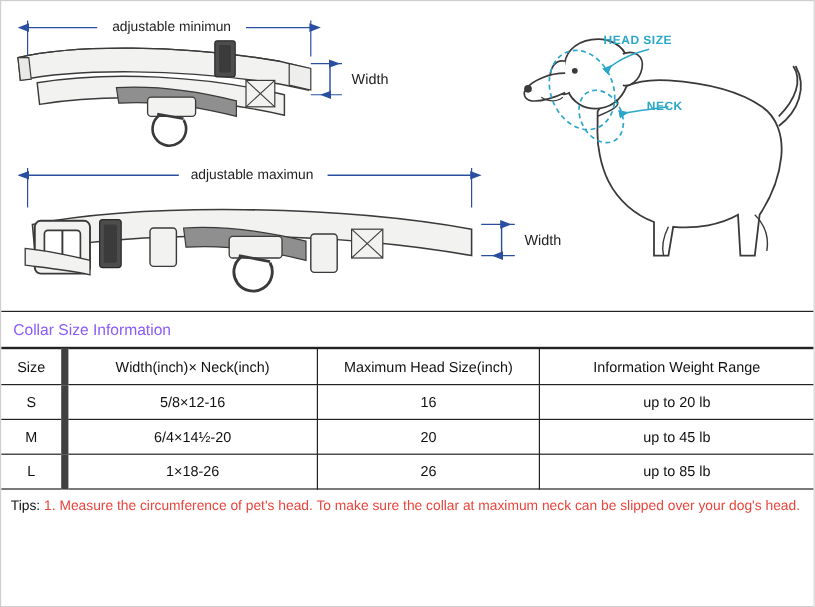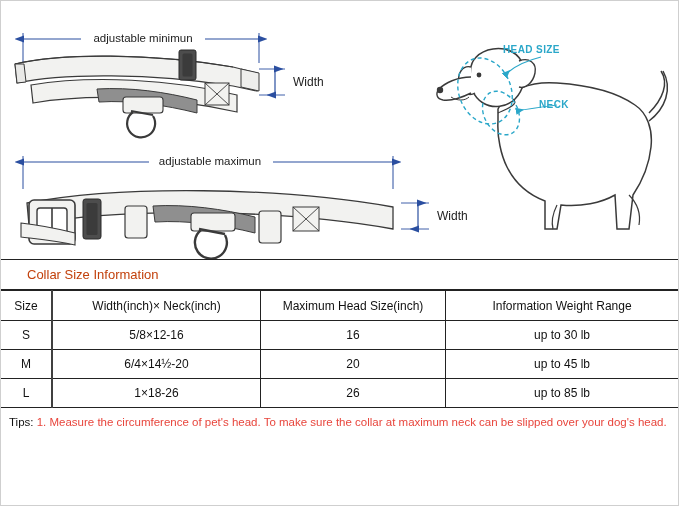--- a/index.html
+++ b/index.html
@@ -17,21 +17,21 @@
     height: 506px;
     overflow: hidden;
     background: #ffffff;
     border: 1px solid #cfcfcf;
     box-sizing: border-box;
   }
   
   #diagram {
     position: absolute;
     left: 0;
-    top: 16px;
+    top: 0;
     width: 677px;
     height: 258px;
   }
   #diagram svg {
     display: block;
   }
   .dim-label {
     font-family: "Liberation Sans", sans-serif;
     font-size: 11.5px;
     fill: #222;
@@ -55,23 +55,23 @@
     left: 0;
     top: 258px;
     width: 677px;
     height: 246px;
     border-top: 1px solid #222;
     box-sizing: border-box;
   }
   .table-title {
     height: 30px;
     line-height: 30px;
-    padding-left: 26px;
+    padding-left: 10px;
     font-size: 13px;
-    color: #c2410c;
+    color: #8b5cf6;
     border-bottom: 1px solid #222;
     box-sizing: border-box;
   }
   table.size-table {
     width: 100%;
     border-collapse: collapse;
     font-size: 12px;
   }
   table.size-table th,
   table.size-table td {
@@ -82,21 +82,21 @@
     height: 26px;
     font-weight: normal;
     color: #111;
   }
   table.size-table th {
     height: 27px;
   }
   table.size-table td.col-size,
   table.size-table th.col-size {
     width: 48px;
-    border-right: 2px solid #404040;
+    border-right: 6px solid #404040;
     margin-top: 40px;
   }
   table.size-table td.col-wn,
   table.size-table th.col-wn {
     width: 205px;
     border-right: 1px solid #222;
   }
   table.size-table td.col-head,
   table.size-table th.col-head {
     width: 182px;
@@ -274,21 +274,21 @@
           <th class="col-wn">Width(inch)× Neck(inch)</th>
           <th class="col-head">Maximum Head Size(inch)</th>
           <th class="col-weight">Information Weight Range</th>
         </tr>
       </thead>
       <tbody>
         <tr>
           <td class="col-size">S</td>
           <td class="col-wn">5/8×12-16</td>
           <td class="col-head">16</td>
-          <td class="col-weight">up to 30 lb</td>
+          <td class="col-weight">up to 20 lb</td>
         </tr>
         <tr>
           <td class="col-size">M</td>
           <td class="col-wn">6/4×14½-20</td>
           <td class="col-head">20</td>
           <td class="col-weight">up to 45 lb</td>
         </tr>
         <tr>
           <td class="col-size">L</td>
           <td class="col-wn">1×18-26</td>

